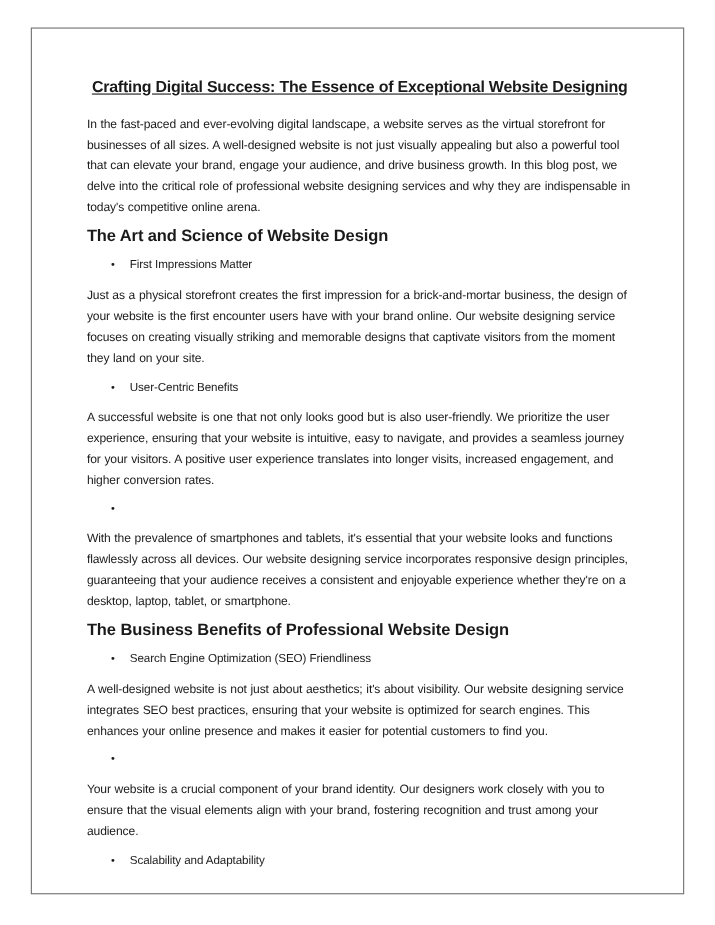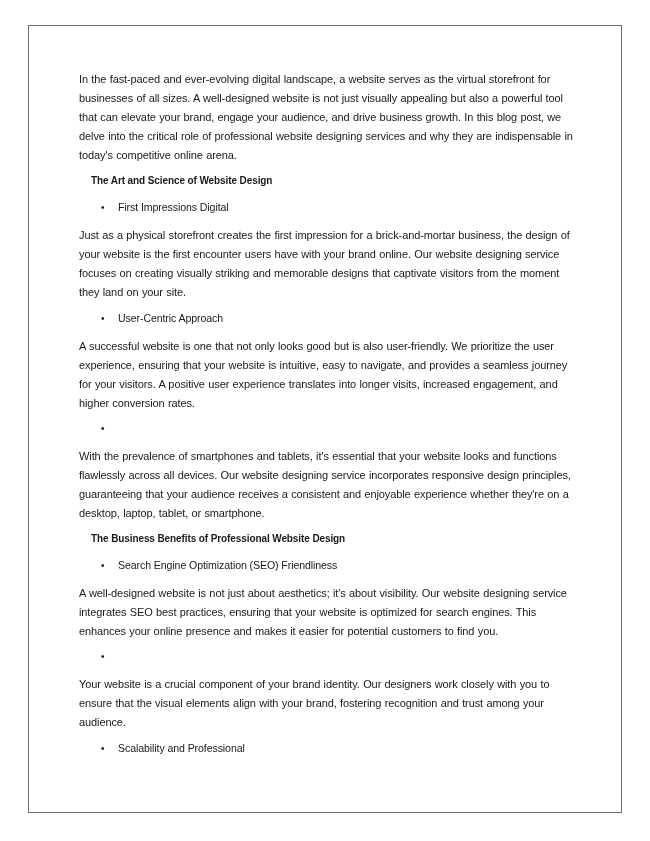--- a/index.html
+++ b/index.html
@@ -37,25 +37,25 @@
     white-space: nowrap;
   }
   .para {
     font-size: 11px;
     line-height: 19px;
     letter-spacing: -0.1px;
     margin-bottom: 7px;
     word-spacing: 0.4px;
   }
   .section-heading {
-    font-size: 10px;
+    font-size: 15px;
     font-weight: bold;
     line-height: 18px;
     letter-spacing: -0.1px;
-    margin: 4px 0 8px 12px;
+    margin: 4px 0 8px 0;
   }
   .bullet-item {
     display: flex;
     align-items: baseline;
     font-size: 10.6px;
     line-height: 18px;
     letter-spacing: -0.1px;
     margin: 2px 0 9px 0;
   }
   .bullet-marker {
@@ -64,35 +64,36 @@
     margin-left: 22px;
     font-size: 10px;
   }
 </style>
 </head>
 <body>
 
 <div class="page">
   <div class="border-box">
 
+    <h1 class="doc-title">Crafting Digital Success: The Essence of Exceptional Website Designing</h1>
 
     <p class="para">In the fast-paced and ever-evolving digital landscape, a website serves as the virtual storefront for businesses of all sizes. A well-designed website is not just visually appealing but also a powerful tool that can elevate your brand, engage your audience, and drive business growth. In this blog post, we delve into the critical role of professional website designing services and why they are indispensable in today's competitive online arena.</p>
 
     <h2 class="section-heading">The Art and Science of Website Design</h2>
 
     <div class="bullet-item">
       <span class="bullet-marker">•</span>
-      <span>First Impressions Digital</span>
+      <span>First Impressions Matter</span>
     </div>
 
     <p class="para">Just as a physical storefront creates the first impression for a brick-and-mortar business, the design of your website is the first encounter users have with your brand online. Our website designing service focuses on creating visually striking and memorable designs that captivate visitors from the moment they land on your site.</p>
 
     <div class="bullet-item">
       <span class="bullet-marker">•</span>
-      <span>User-Centric Approach</span>
+      <span>User-Centric Benefits</span>
     </div>
 
     <p class="para">A successful website is one that not only looks good but is also user-friendly. We prioritize the user experience, ensuring that your website is intuitive, easy to navigate, and provides a seamless journey for your visitors. A positive user experience translates into longer visits, increased engagement, and higher conversion rates.</p>
 
     <div class="bullet-item">
       <span class="bullet-marker">•</span>
     </div>
 
     <p class="para">With the prevalence of smartphones and tablets, it's essential that your website looks and functions flawlessly across all devices. Our website designing service incorporates responsive design principles, guaranteeing that your audience receives a consistent and enjoyable experience whether they're on a desktop, laptop, tablet, or smartphone.</p>
 
@@ -106,17 +107,17 @@
     <p class="para">A well-designed website is not just about aesthetics; it's about visibility. Our website designing service integrates SEO best practices, ensuring that your website is optimized for search engines. This enhances your online presence and makes it easier for potential customers to find you.</p>
 
     <div class="bullet-item">
       <span class="bullet-marker">•</span>
     </div>
 
     <p class="para">Your website is a crucial component of your brand identity. Our designers work closely with you to ensure that the visual elements align with your brand, fostering recognition and trust among your audience.</p>
 
     <div class="bullet-item">
       <span class="bullet-marker">•</span>
-      <span>Scalability and Professional</span>
+      <span>Scalability and Adaptability</span>
     </div>
 
   </div>
 </div>
 
 </body></html>

